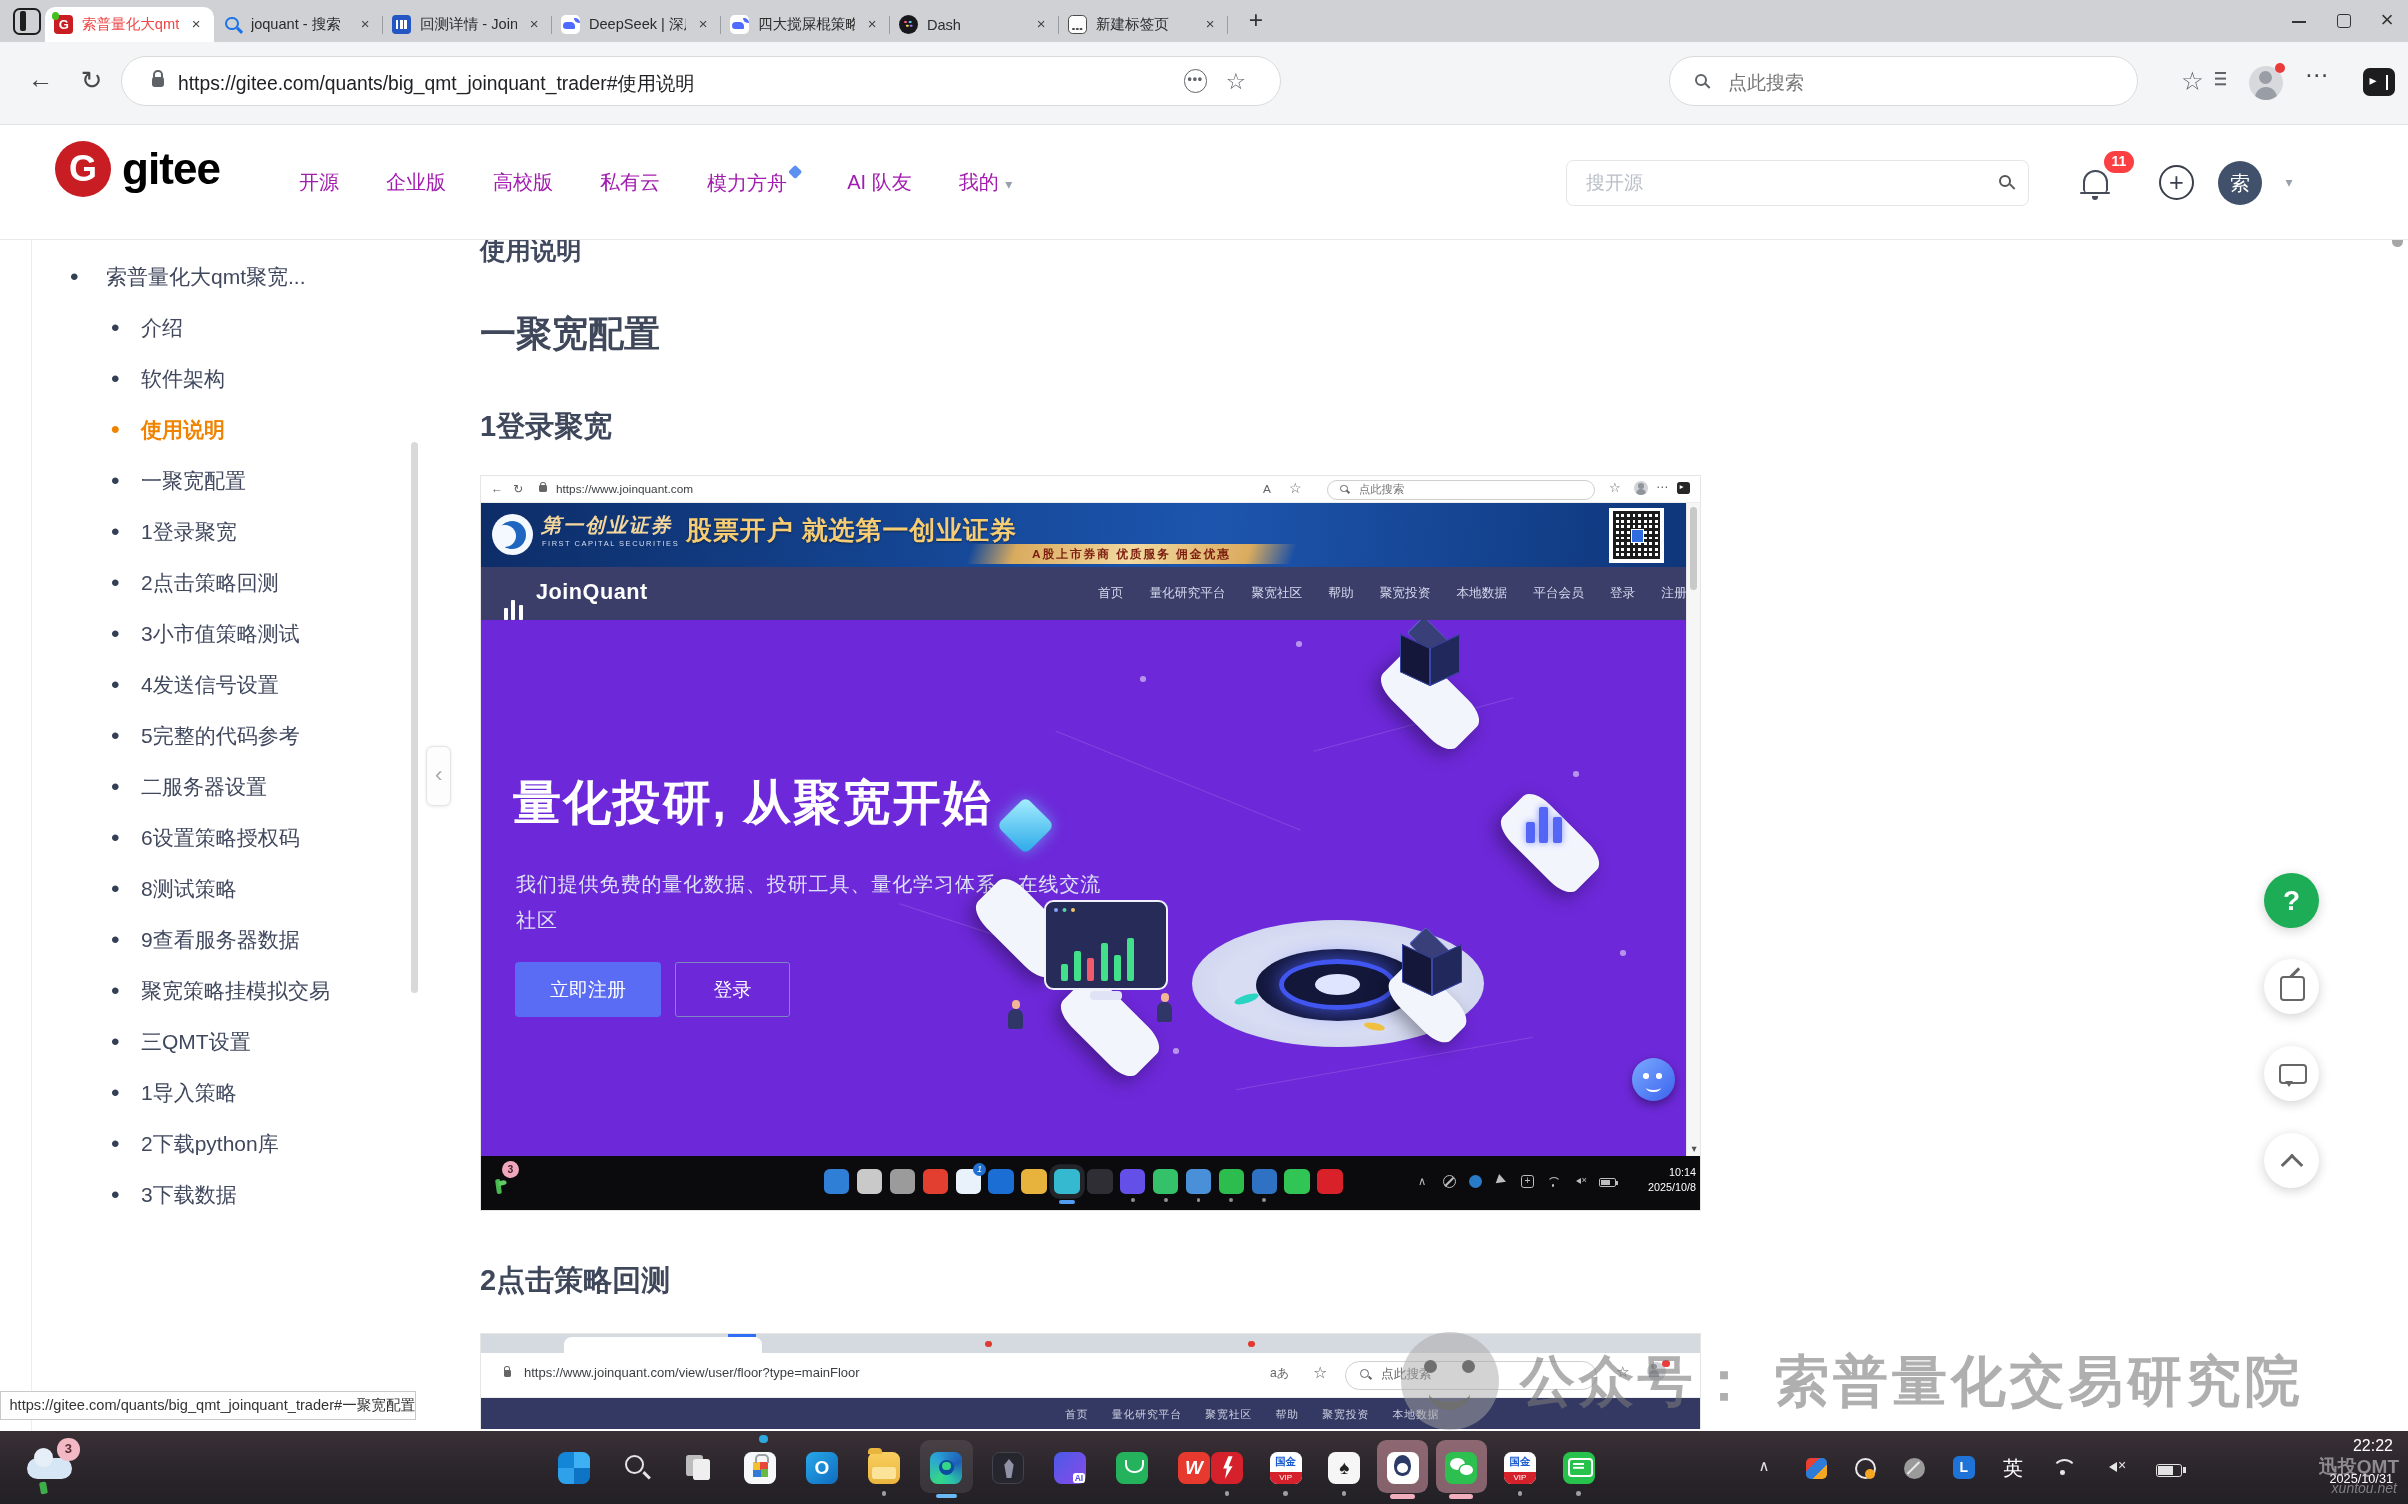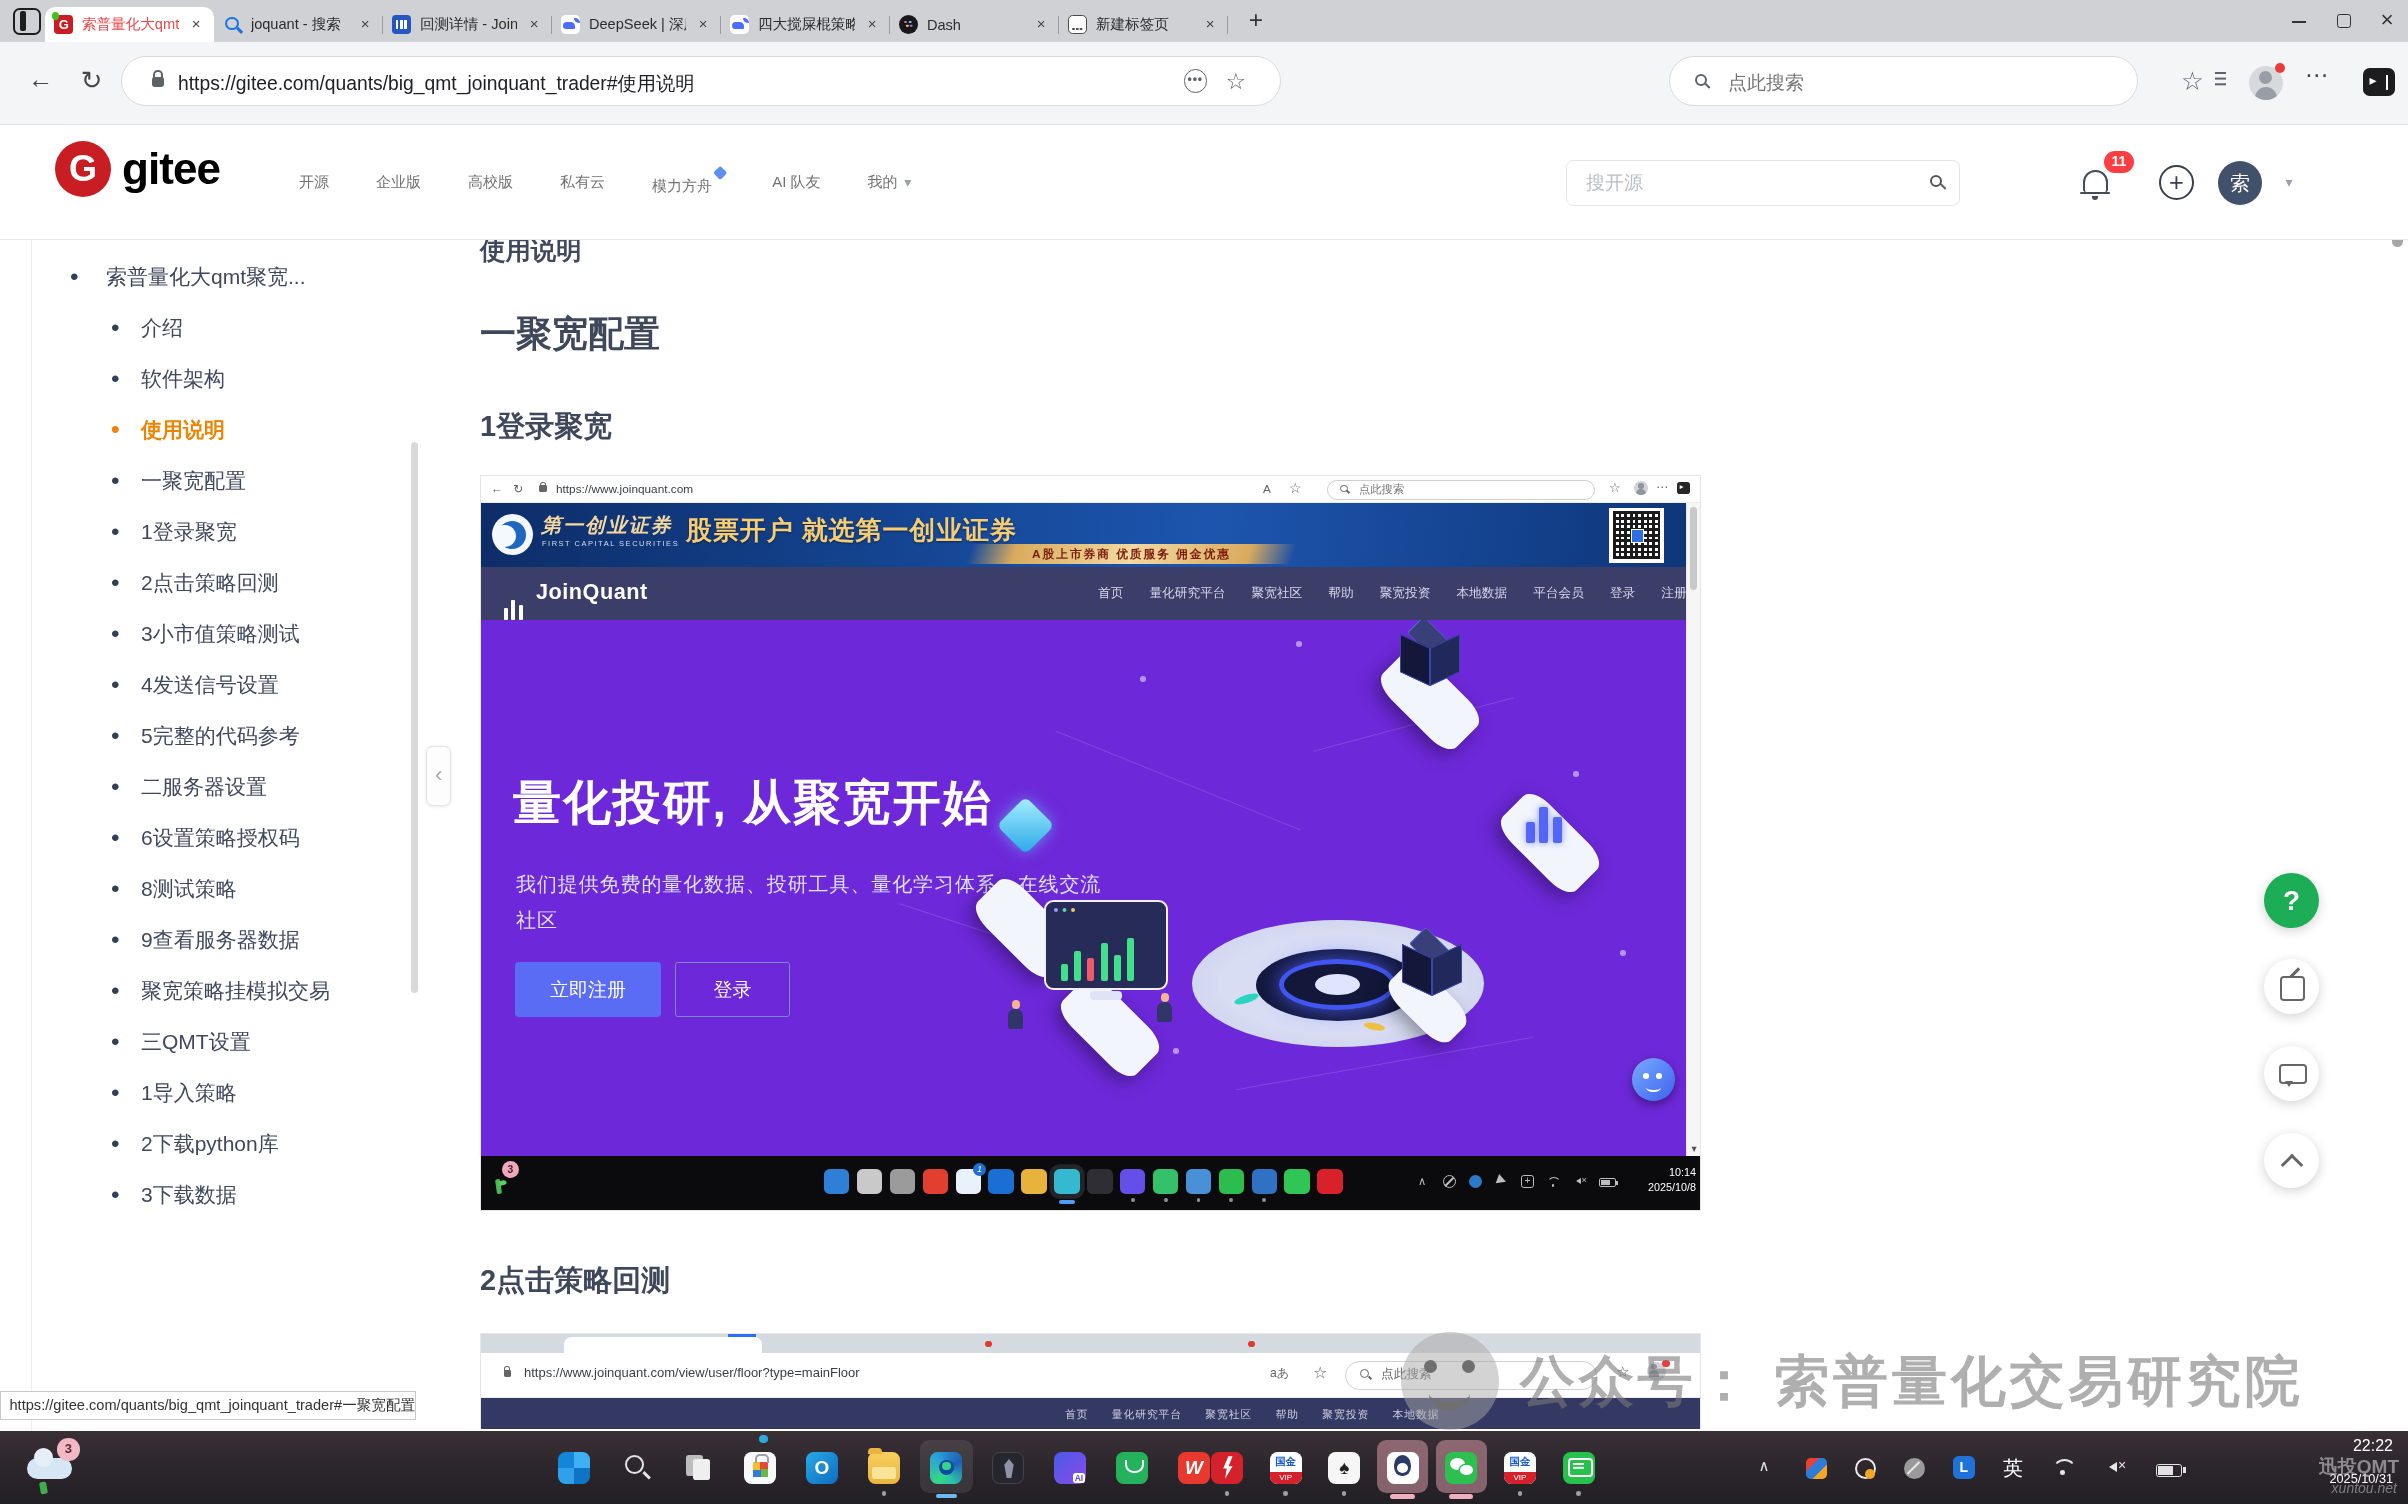--- a/index.html
+++ b/index.html
@@ -68,27 +68,27 @@
   
   #page{position:absolute;left:0;top:125px;width:2409px;height:1306px;background:#fff;overflow:hidden;}
 
   
   #gheader{position:absolute;left:0;top:0;width:2409px;height:115px;background:#fff;z-index:5;}
   #gheader-border{position:absolute;left:0;top:114px;width:2409px;height:0.9px;background:#e8e8e8;z-index:6;}
   #glogo{position:absolute;left:55px;top:16px;width:56px;height:56px;border-radius:50%;background:#c71d23;}
   #glogo::before{content:"G";position:absolute;inset:0;text-align:center;line-height:56px;color:#fff;font-weight:bold;font-size:36px;}
   #gname{position:absolute;left:122px;top:19px;font-size:44px;font-weight:bold;color:#000;letter-spacing:-0.9px;}
   #gnav{position:absolute;left:299px;top:0;height:115px;display:flex;align-items:center;gap:47px;}
-  .gnav-item{font-size:15px;color:#737373;white-space:nowrap;position:relative;}
+  .gnav-item{font-size:20px;color:#a21caf;white-space:nowrap;position:relative;}
   .gdeco{display:none;}
   .gdeco.show{display:inline-block;}
   .sparkle{width:10.4px;height:10.4px;background:#5b8ff0;transform:rotate(45deg);margin:0 0 13px 2.8px;border-radius:1.9px;}
   .caret{color:#98a0ac;font-size:14px;margin-left:6.6px;}
   .caret::before{content:"▾";}
-  #gsearch{position:absolute;left:1566px;top:35px;width:394px;height:46px;border:1.9px solid #e3e5e9;border-radius:7.5px;background:#fff;}
+  #gsearch{position:absolute;left:1566px;top:35px;width:463px;height:46px;border:1.9px solid #e3e5e9;border-radius:7.5px;background:#fff;}
   #gbell{position:absolute;left:2083px;top:45px;width:25.4px;height:21.7px;border:2.8px solid #454c59;border-radius:12.2px 12.2px 2.8px 2.8px;border-bottom:none;}
   #gbell::before{content:"";position:absolute;left:-4.7px;bottom:-2.8px;width:30px;height:2.8px;background:#454c59;border-radius:1.9px;}
   #gbell::after{content:"";position:absolute;left:6.6px;bottom:-8.5px;width:6.6px;height:4.7px;background:#454c59;border-radius:0 0 3.8px 3.8px;}
   #gbadge{position:absolute;left:2104px;top:26px;min-width:30px;height:21.7px;border-radius:11.3px;background:#fb3f42;color:#fff;font-size:14px;font-weight:bold;text-align:center;line-height:21.7px;padding:0 5.6px;z-index:7;}
   #gplus{position:absolute;left:2159px;top:40px;width:35px;height:35px;border:2.4px solid #3a3f4a;border-radius:50%;}
   #gplus::before{content:"+";position:absolute;inset:0;text-align:center;line-height:31px;font-size:25.4px;color:#3a3f4a;}
   #gavatar{position:absolute;left:2218px;top:36px;width:44px;height:44px;border-radius:50%;background:#42516b;color:#fff;font-size:20px;text-align:center;line-height:44px;}
   #gavatar-caret{position:absolute;left:2279px;top:49px;}
 
   

